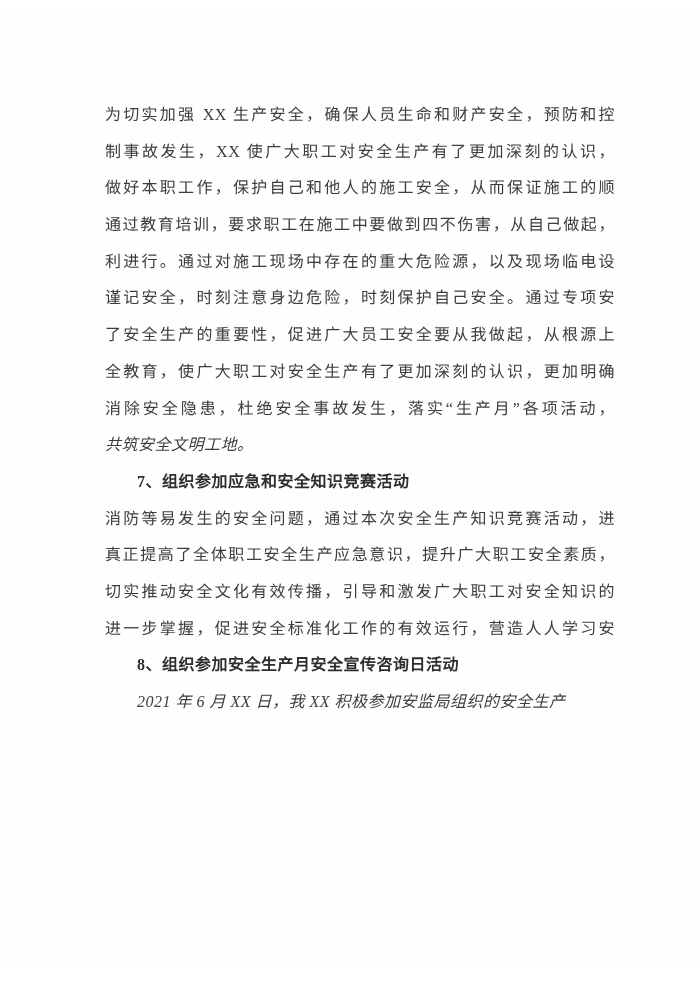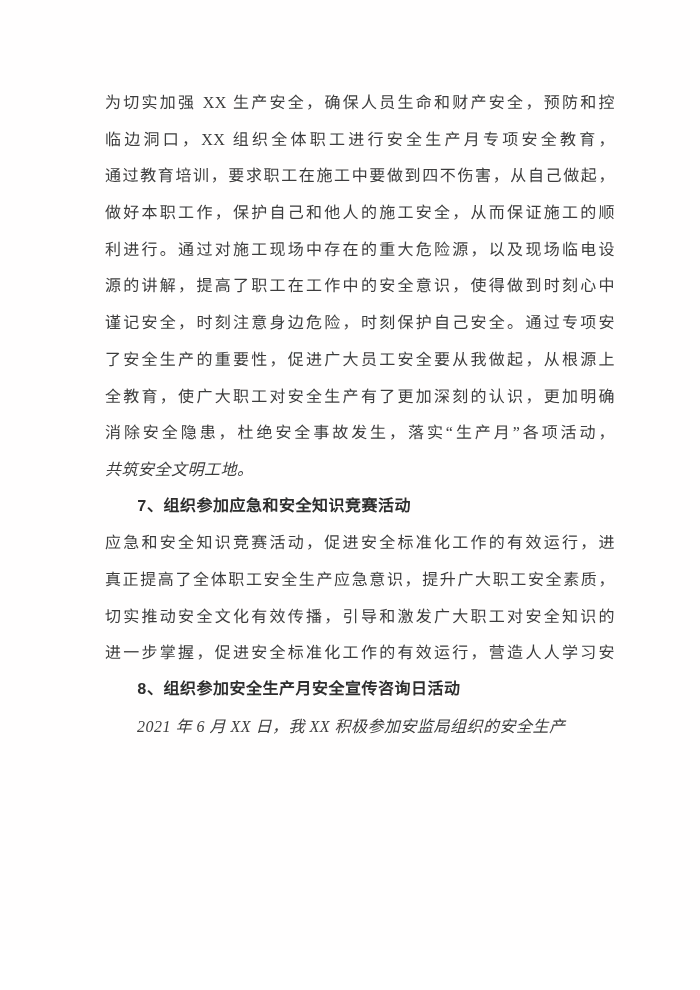--- a/index.html
+++ b/index.html
@@ -8,21 +8,21 @@
   }
   body {
     width: 700px;
     height: 990px;
     background: #ffffff;
     overflow: hidden;
     font-family: "Liberation Serif", "DejaVu Serif", serif;
   }
   .page {
     position: absolute;
-    left: 0; top: 0;
+    left: 0; top: 12px;
     width: 700px;
     height: 950px;
     background: #fffefe;
   }
   .doc-body {
     position: absolute;
     left: 105px;
     top: 85px;
     width: 510px;
     color: #3d3d3d;
@@ -42,40 +42,38 @@
     text-align-last: left;
     font-style: italic;
   }
   .line.indent {
     text-indent: 2em;
   }
   .line.heading {
     font-weight: bold;
     color: #2e2e2e;
     text-align-last: left;
-    font-family: Liberation Mono, monospace;
   }
 </style>
 </head>
 <body>
 
 <div class="page">
   <main class="doc-body" id="doc-body">
       <div class="line">为切实加强 XX 生产安全，确保人员生命和财产安全，预防和控</div>
-      <div class="line">临边洞口，XX 组织全体职工进行安全生产月专项安全教育，</div>
+      <div class="line">制事故发生，XX 使广大职工对安全生产有了更加深刻的认识，</div>
+      <div class="line">做好本职工作，保护自己和他人的施工安全，从而保证施工的顺</div>
       <div class="line">通过教育培训，要求职工在施工中要做到四不伤害，从自己做起，</div>
-      <div class="line">做好本职工作，保护自己和他人的施工安全，从而保证施工的顺</div>
       <div class="line">利进行。通过对施工现场中存在的重大危险源，以及现场临电设</div>
-      <div class="line">源的讲解，提高了职工在工作中的安全意识，使得做到时刻心中</div>
       <div class="line">谨记安全，时刻注意身边危险，时刻保护自己安全。通过专项安</div>
       <div class="line">了安全生产的重要性，促进广大员工安全要从我做起，从根源上</div>
       <div class="line">全教育，使广大职工对安全生产有了更加深刻的认识，更加明确</div>
       <div class="line">消除安全隐患，杜绝安全事故发生，落实“生产月”各项活动，</div>
       <div class="line para-end">共筑安全文明工地。</div>
       <div class="line heading indent">7、组织参加应急和安全知识竞赛活动</div>
-      <div class="line">应急和安全知识竞赛活动，促进安全标准化工作的有效运行，进</div>
+      <div class="line">消防等易发生的安全问题，通过本次安全生产知识竞赛活动，进</div>
       <div class="line">真正提高了全体职工安全生产应急意识，提升广大职工安全素质，</div>
       <div class="line">切实推动安全文化有效传播，引导和激发广大职工对安全知识的</div>
       <div class="line">进一步掌握，促进安全标准化工作的有效运行，营造人人学习安</div>
       <div class="line heading indent">8、组织参加安全生产月安全宣传咨询日活动</div>
       <div class="line para-end indent">2021 年 6 月 XX 日，我 XX 积极参加安监局组织的安全生产</div>
     </main>
 </div>
 
 </body></html>

